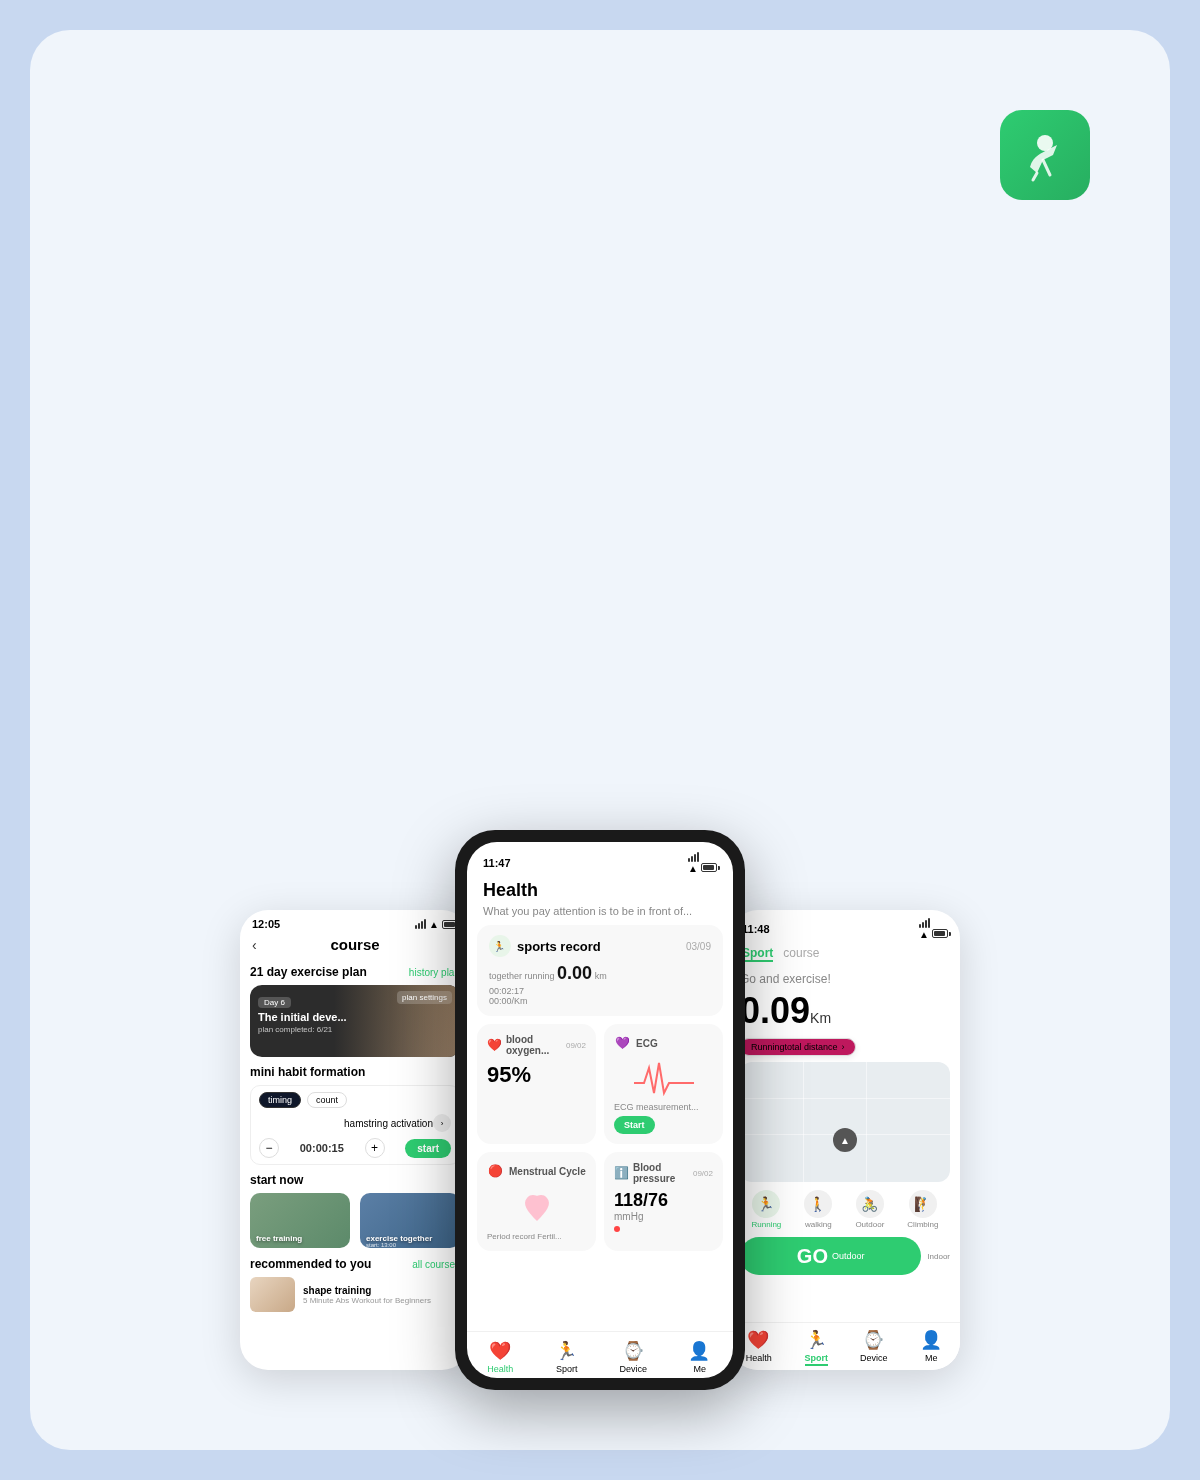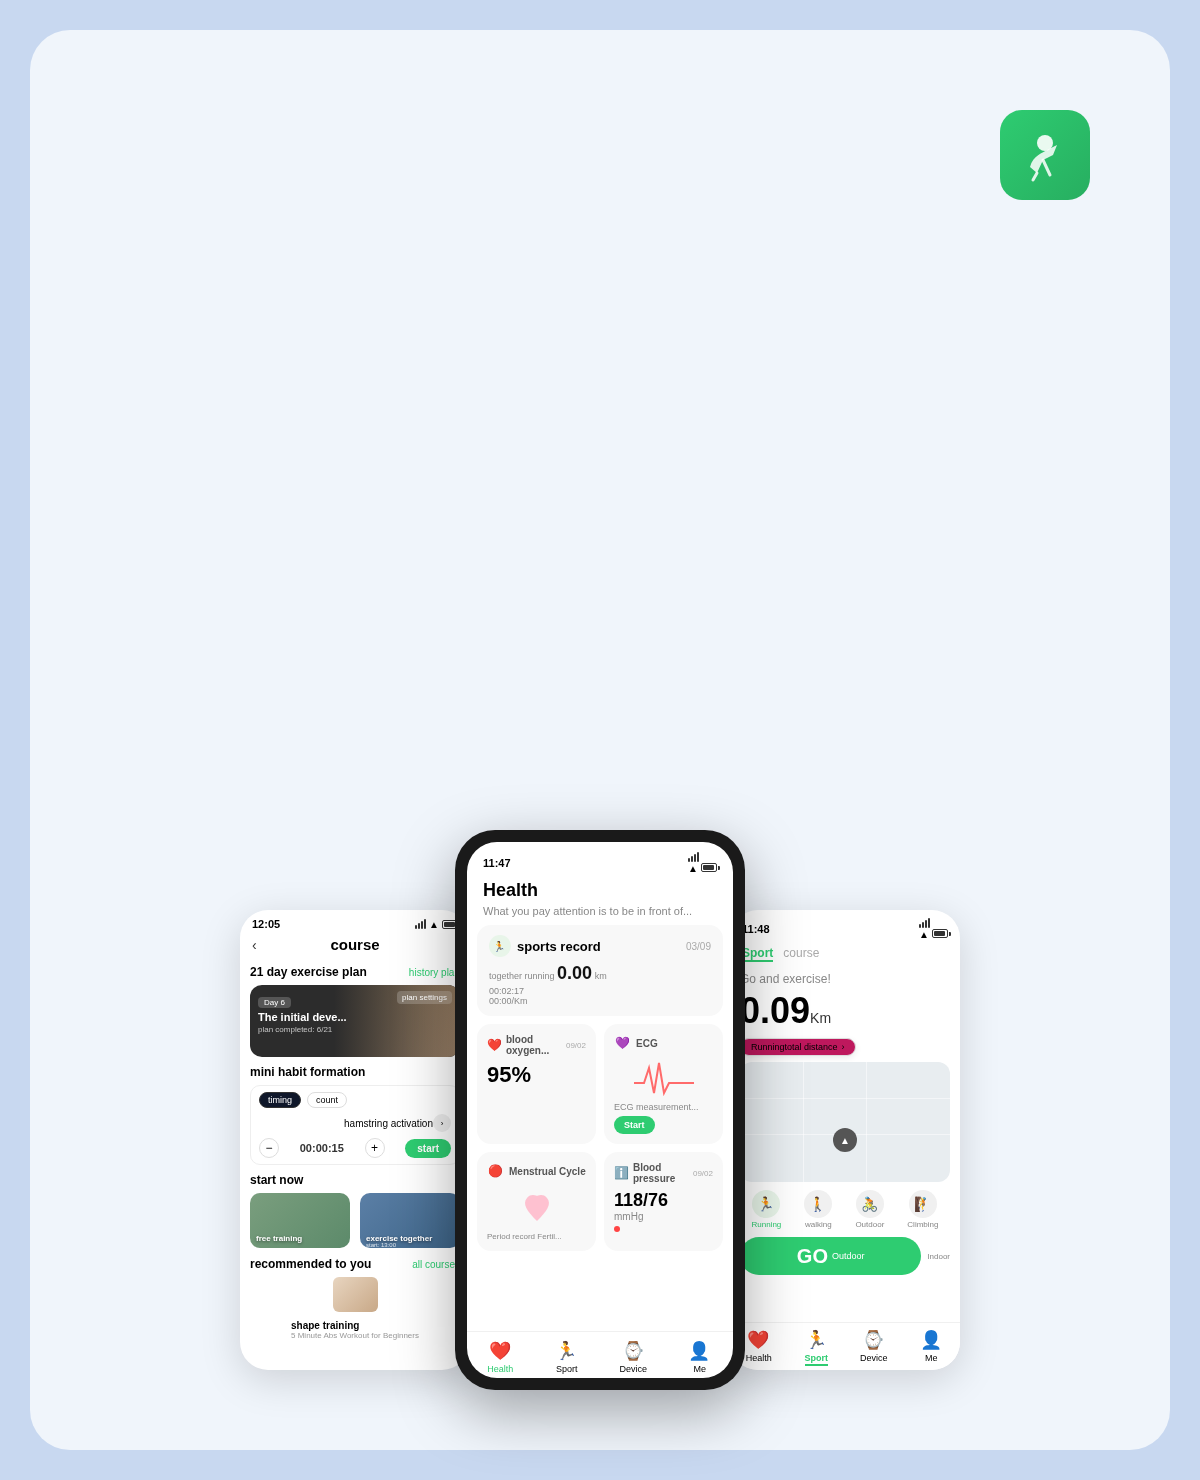--- a/index.html
+++ b/index.html
@@ -274,21 +274,20 @@
       bottom: 0px;
       left: 6px;
       color: rgba(255,255,255,0.8);
       font-size: 6px;
     }
     
     .rec-item {
       display: flex;
       align-items: center;
       gap: 8px;
-      flex-direction: column;
     }
     .rec-thumb {
       width: 45px;
       height: 35px;
       border-radius: 6px;
       background: linear-gradient(135deg, #e8d5c0, #c8a887);
       flex-shrink: 0;
     }
     .rec-title {
       font-size: 10px;

